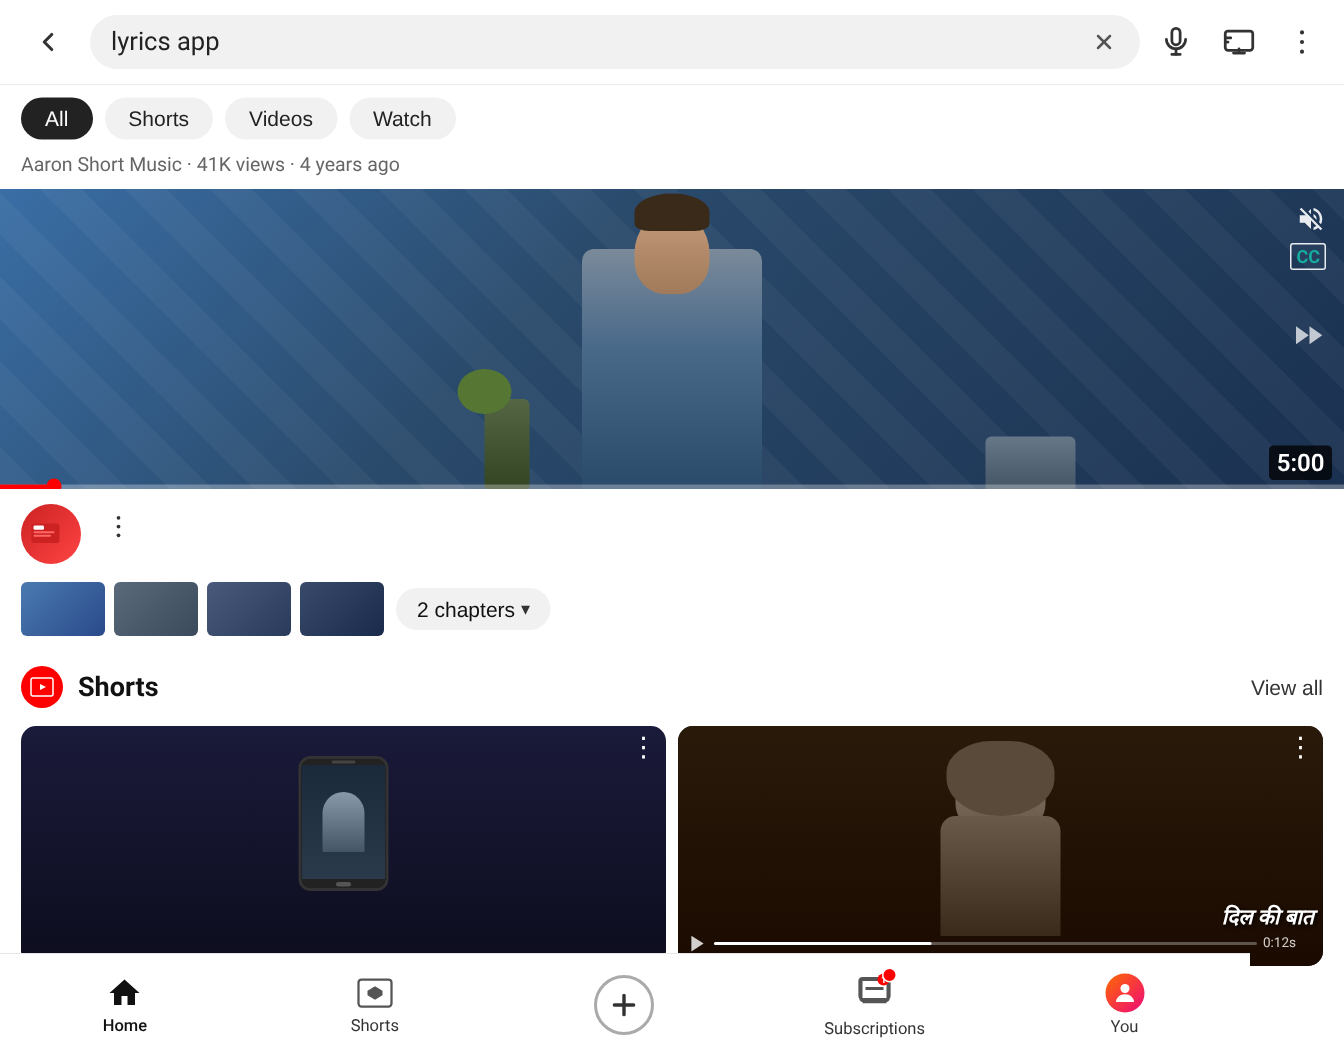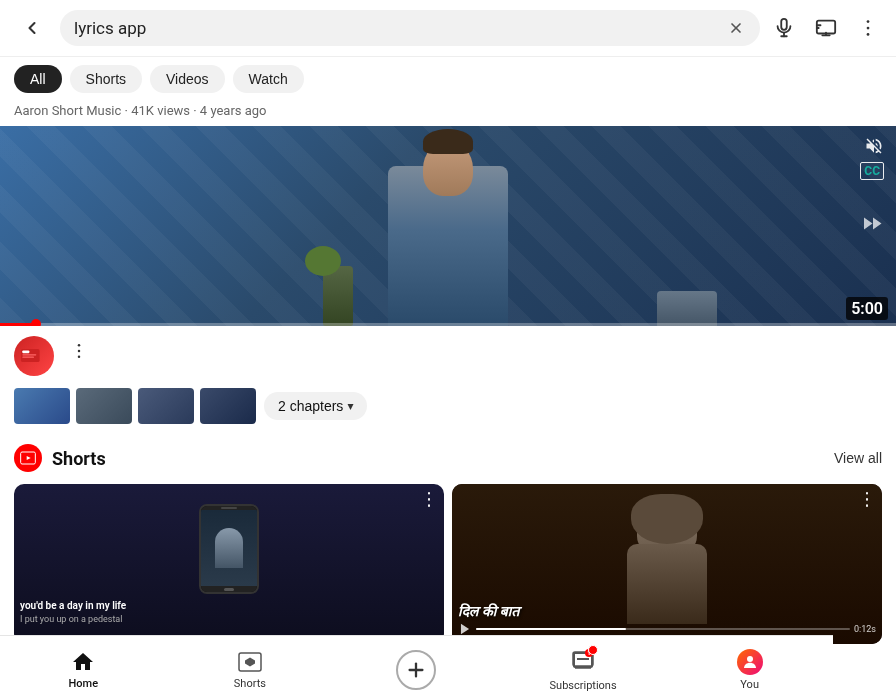--- a/index.html
+++ b/index.html
@@ -633,50 +633,44 @@
           <div style="width:16px;height:2px;background:#444;border-radius:1px;"></div>
         </div>
         <div class="phone-screen">
           <div class="phone-person"></div>
         </div>
         <div style="background:#222;height:6px;display:flex;align-items:center;justify-content:center;">
           <div style="width:10px;height:3px;background:#555;border-radius:2px;"></div>
         </div>
       </div>
 
-      <div style="position:absolute;bottom:18px;left:6px;right:6px;">
-        <div style="font-size:9px;color:#aaa;text-align:left;line-height:1.4;">
-          <div style="color:#fff;font-size:10px;font-weight:600;">you'd be a day in my life</div>
-          <div style="color:#aaa;font-size:9px;">I put you up on a pedestal</div>
-        </div>
-      </div>
     </div>
     <div class="short-more-btn">⋮</div>
     <div class="short-play-bar">
       <div class="short-play-fill"></div>
     </div>
   </div>
 
   <div class="short-card">
     <div class="short-card-bg short-card-2-bg">
 
       <div style="position:absolute;top:0;left:0;right:0;bottom:0;background:linear-gradient(180deg,#2a1a0a 0%,#1a0a00 100%);">
 
         <div style="position:absolute;top:10px;left:50%;transform:translateX(-50%);width:90px;height:130px;">
           <div style="position:absolute;top:0;left:50%;transform:translateX(-50%);width:60px;height:60px;background:linear-gradient(180deg,#8a7a6a,#6a5a4a);border-radius:50% 50% 30% 30%;"></div>
           <div style="position:absolute;top:0;left:50%;transform:translateX(-50%);width:72px;height:50px;background:#5a4a3a;border-radius:50% 50% 60% 60%;"></div>
           <div style="position:absolute;top:50px;left:50%;transform:translateX(-50%);width:80px;height:80px;background:linear-gradient(180deg,#6a5a4a,#3a2a1a);border-radius:10px 10px 0 0;"></div>
         </div>
       </div>
 
-      <div style="position:absolute;bottom:24px;left:6px;right:6px;text-align:left;">
+      <div style="position:absolute;bottom:24px;left:6px;right:6px;text-align:right;">
         <div style="font-size:14px;color:#fff;font-weight:700;font-style:italic;text-shadow:1px 1px 3px rgba(0,0,0,0.8);">दिल की बात</div>
       </div>
 
-      <div style="position:absolute;bottom:8px;left:6px;right:6px;display:flex;align-items:center;gap:4px;">
+      <div style="position:absolute;bottom:8px;left:6px;right:18px;display:flex;align-items:center;gap:4px;">
         <svg width="14" height="14" viewBox="0 0 24 24" fill="white" opacity="0.8">
             <polygon points="5,3 19,12 5,21"></polygon>
           </svg>
         <div style="flex:1;height:2px;background:rgba(255,255,255,0.3);border-radius:1px;">
           <div style="width:40%;height:100%;background:#fff;border-radius:1px;"></div>
         </div>
         <span style="font-size:9px;color:#fff;opacity:0.8;">0:12s</span>
       </div>
     </div>
     <div class="short-more-btn">⋮</div>

